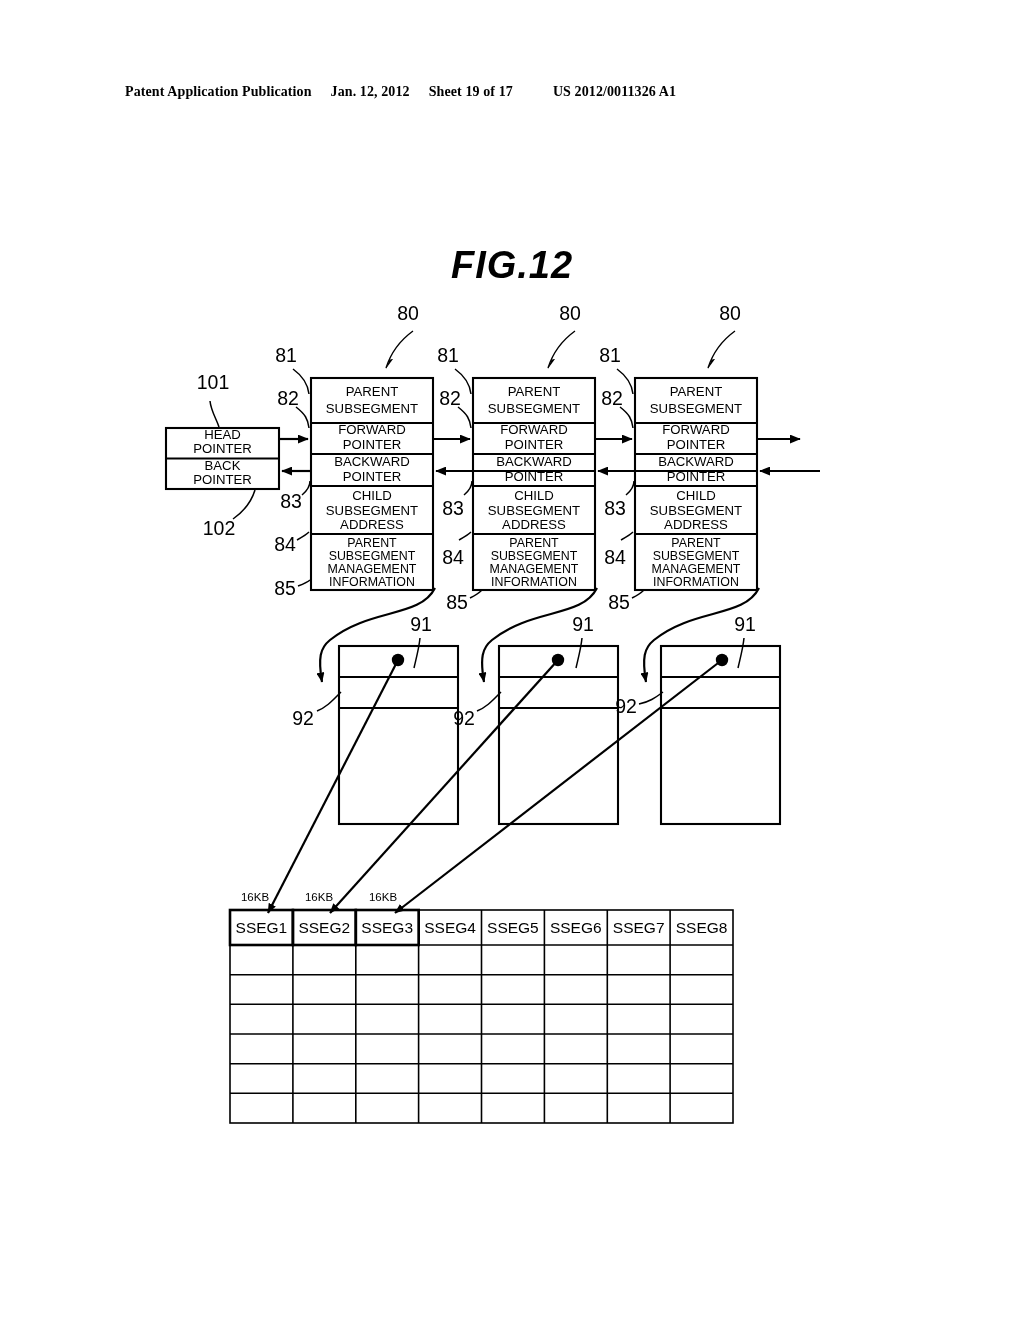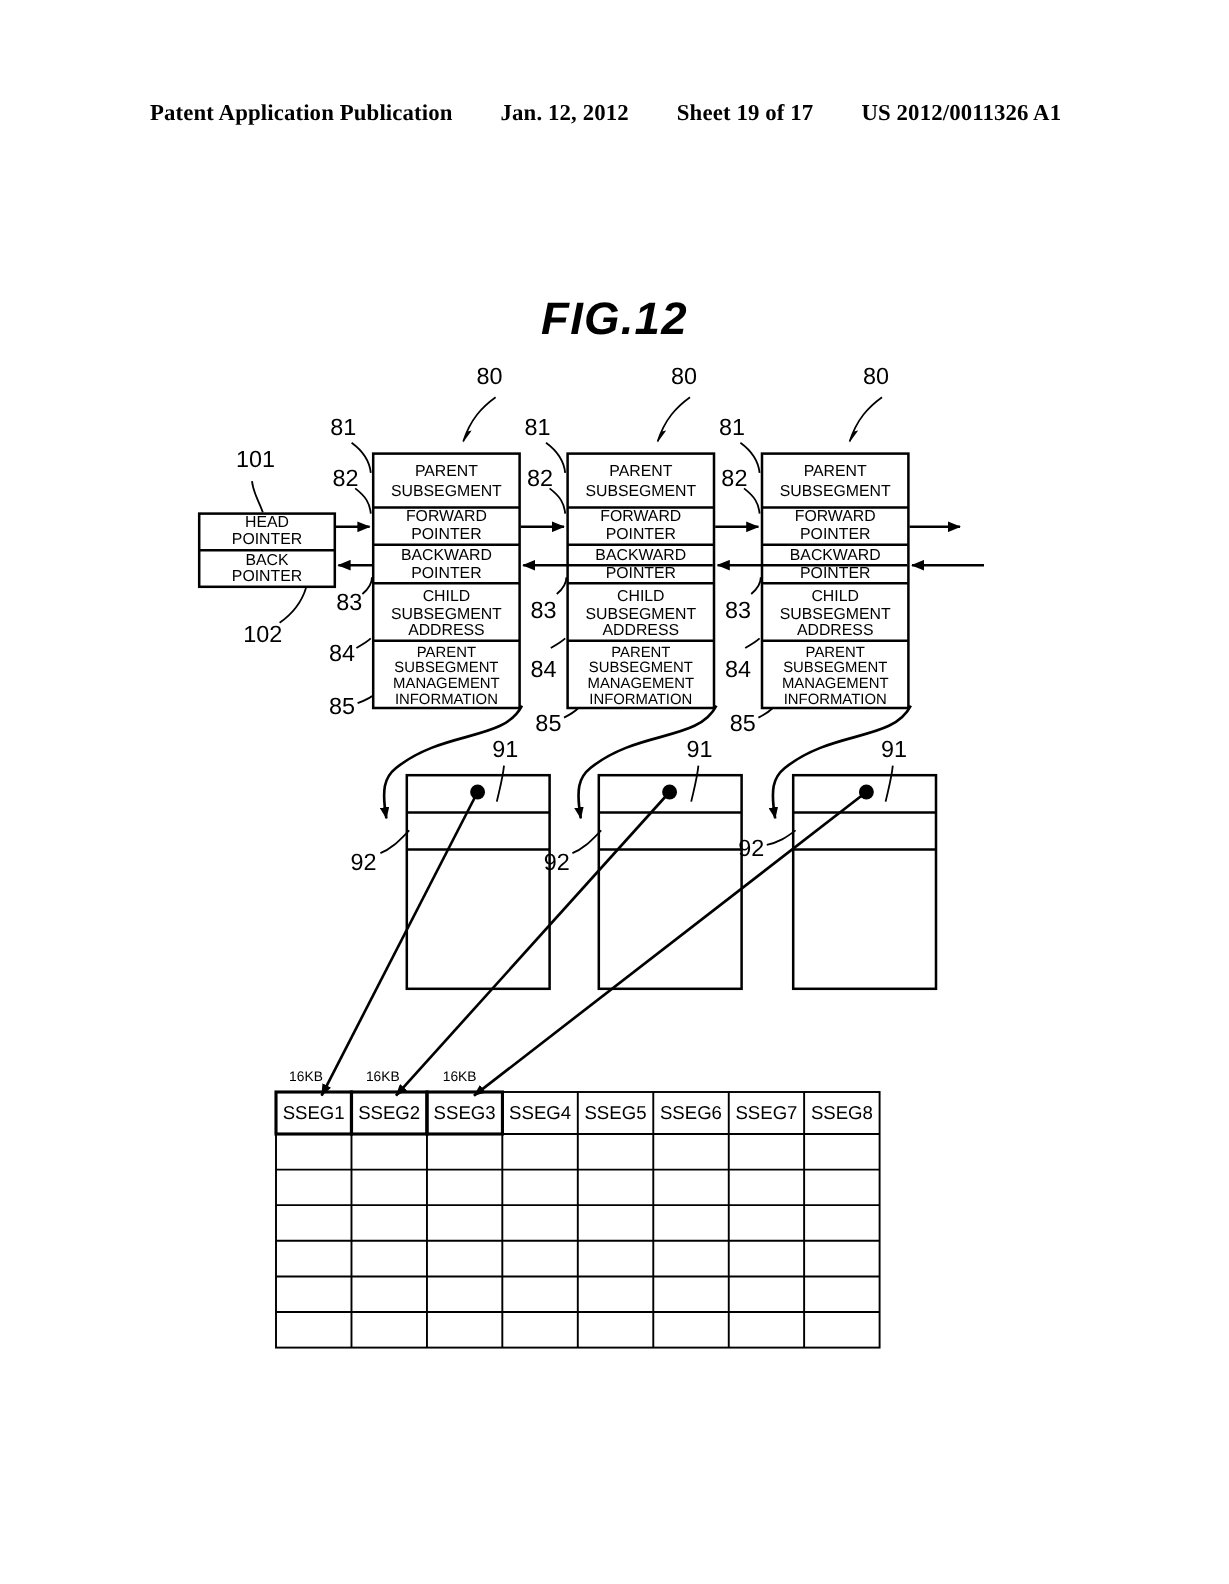--- a/index.html
+++ b/index.html
@@ -20,30 +20,30 @@
     width: 1024px;
     height: 1320px;
   }
   .hdr {
     position: absolute;
     top: 84px;
     left: 0;
     width: 1024px;
     font-family: "Liberation Serif", serif;
     font-weight: bold;
-    font-size: 19px;
+    font-size: 14px;
     letter-spacing: 0.1px;
   }
   .hdr-row {
     display: flex;
     justify-content: flex-start;
     padding-left: 125px;
   }
   .hdr-left { white-space: nowrap; }
-  .hdr-mid  { white-space: nowrap; margin-left: 40px; }
+  .hdr-mid  { white-space: nowrap; margin-left: 19px; }
   .hdr-right{ white-space: nowrap; margin-left: 40px; }
 
   svg { position: absolute; top: 0; left: 0; }
 
   text {
     font-family: "Liberation Sans", sans-serif;
     fill: #000;
   }
   .figlabel {
     font-family: "Liberation Sans", sans-serif;

